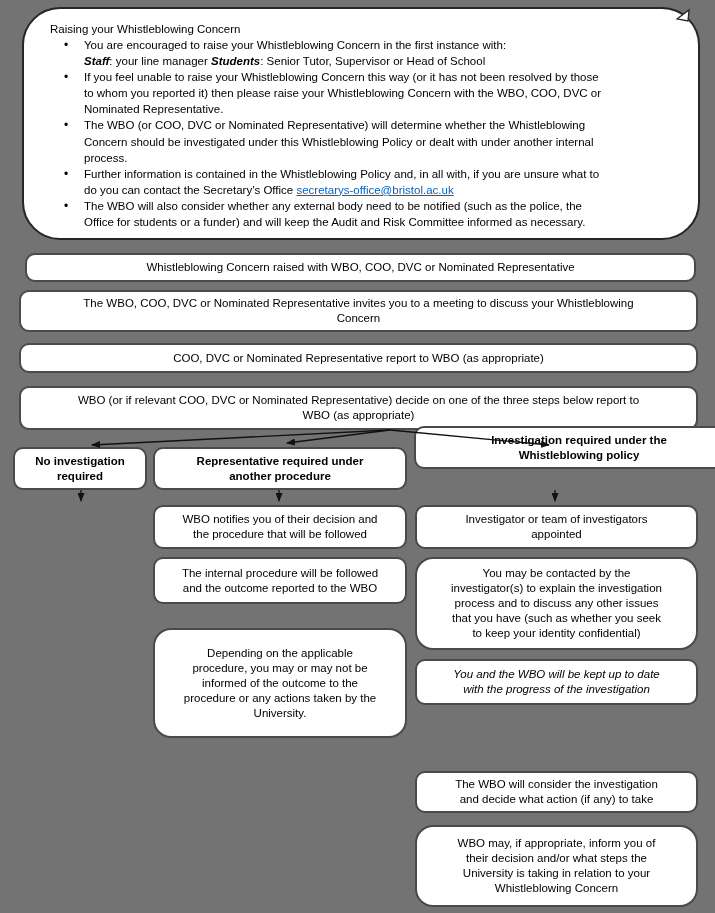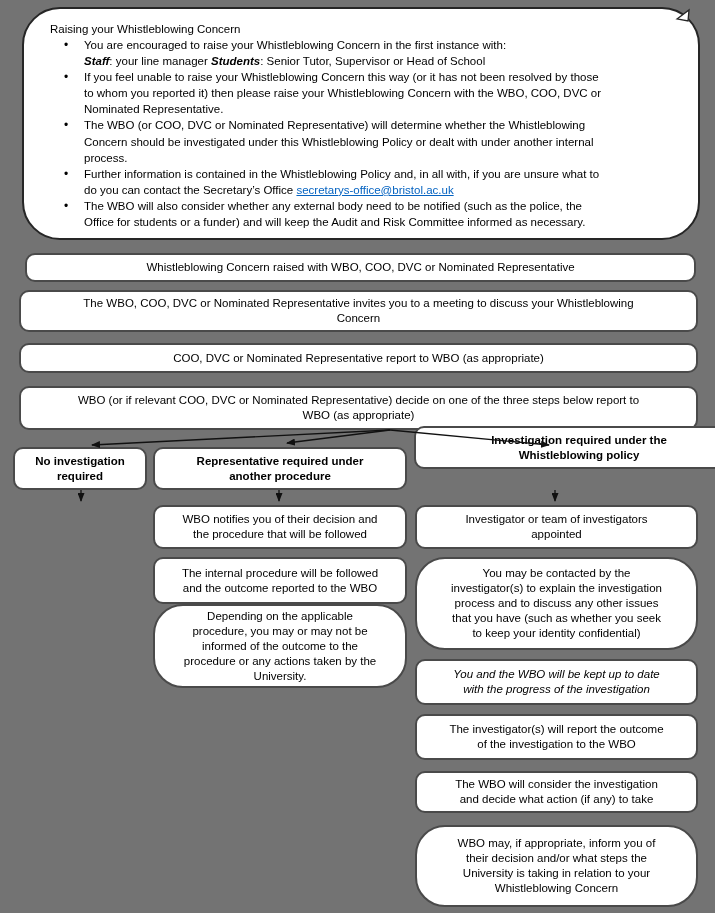--- a/index.html
+++ b/index.html
@@ -18,35 +18,35 @@
     font-size:12px;}
   .bold-italic{font-weight:bold;font-style:italic;}
   .email-link{color:#0563C1;text-decoration:underline;}
 
   
   .fbox{position:absolute;box-sizing:border-box;border:2px solid #4a4a4a;
     border-radius:10px;background:#fff;display:flex;align-items:center;
     justify-content:center;text-align:center;font-size:11.5px;line-height:15px;
     padding:2px 8px;white-space:pre-line;}
   .fbox.hdr{font-weight:bold;}
-  .fbox.r18{border-radius:30px;}
+  .fbox.r18{border-radius:18px;}
 
   .seq1{left:25px;top:253px;width:671px;height:29px;}
   .seq2{left:19px;top:290px;width:679px;height:42px;}
   .seq3{left:19px;top:343px;width:679px;height:30px;}
   .seq4{left:19px;top:386px;width:679px;height:44px;}
 
   .h1{left:13px;top:447px;width:134px;height:43px;}
   .h2{left:153px;top:447px;width:254px;height:43px;}
   .h3{left:414px;top:426px;width:330px;height:43px;}
 
   .c1a{left:13px;top:505px;width:134px;height:44px;}
   .c2a{left:153px;top:505px;width:254px;height:44px;}
   .c2b{left:153px;top:557px;width:254px;height:47px;}
-  .c2c{left:153px;top:604px;width:254px;height:84px;}
+  .c2c{left:153px;top:628px;width:254px;height:110px;}
   .c3a{left:415px;top:505px;width:283px;height:44px;}
   .c3b{left:415px;top:557px;width:283px;height:93px;}
   .c3c{left:415px;top:659px;width:283px;height:46px;font-style:italic;}
   .c3d{left:415px;top:714px;width:283px;height:46px;}
   .c3e{left:415px;top:771px;width:283px;height:42px;}
   .c3f{left:415px;top:825px;width:283px;height:82px;}
 
   .arrow-layer{position:absolute;left:0;top:0;width:715px;height:913px;
     pointer-events:none;}
 </style>
@@ -100,22 +100,20 @@
 
   <div class="fbox c3a">Investigator or team of investigators
 appointed</div>
   <div class="fbox r18 c3b">You may be contacted by the
 investigator(s) to explain the investigation
 process and to discuss any other issues
 that you have (such as whether you seek
 to keep your identity confidential)</div>
   <div class="fbox c3c">You and the WBO will be kept up to date
 with the progress of the investigation</div>
-  <div class="fbox c3d">The investigator(s) will report the outcome
-of the investigation to the WBO</div>
   <div class="fbox c3e">The WBO will consider the investigation
 and decide what action (if any) to take</div>
   <div class="fbox r18 c3f">WBO may, if appropriate, inform you of
 their decision and/or what steps the
 University is taking in relation to your
 Whistleblowing Concern</div>
 
   <svg class="arrow-layer" viewBox="0 0 715 913" xmlns="http://www.w3.org/2000/svg">
     <defs>
       <marker id="ah" markerWidth="9" markerHeight="7" refX="8" refY="3.5" orient="auto" markerUnits="userSpaceOnUse">

